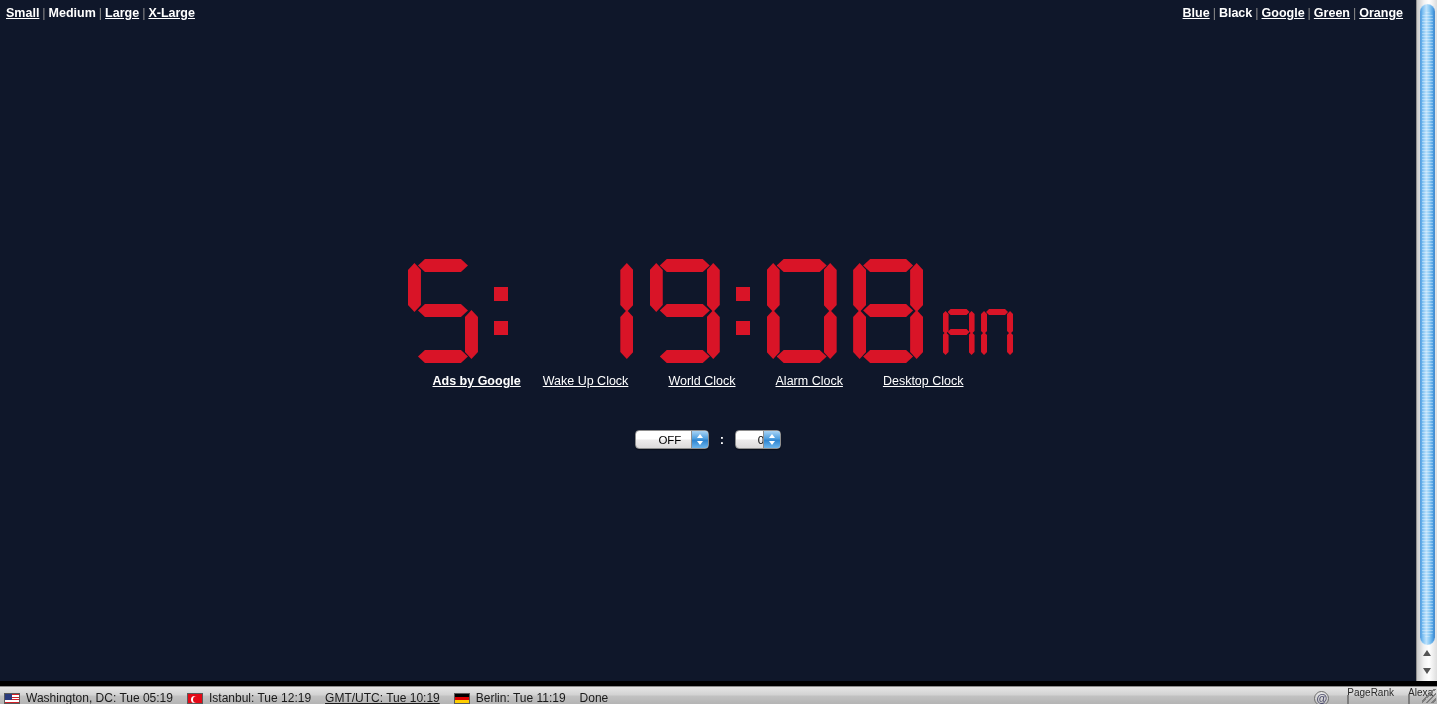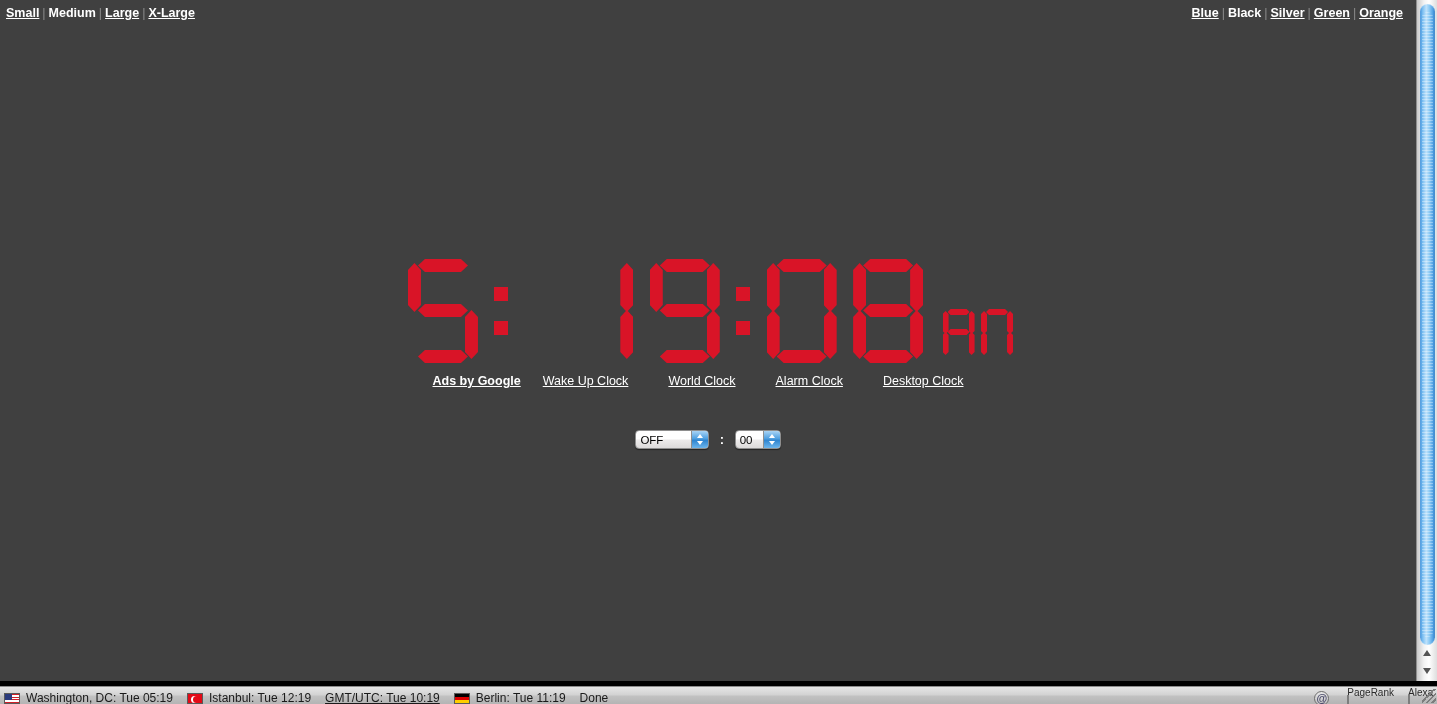--- a/index.html
+++ b/index.html
@@ -18,21 +18,21 @@
     background: #000000;
     overflow: hidden;
   }
 
   
   #viewport {
     position: absolute;
     left: 0; top: 0;
     width: 1416px;
     height: 681px;
-    background: #404040;
+    background: #0f172a;
     overflow: hidden;
   }
 
   
   .topnav {
     position: absolute;
     top: 5px;
     font-size: 12.5px;
     font-weight: bold;
     color: #ffffff;
@@ -216,21 +216,21 @@
     cursor: pointer;
   }
   .aqua-select.wide { width: 74px; }
   .aqua-select.narrow { width: 46px; }
   .aqua-select .val {
     position: absolute;
     left: 0; top: 0;
     right: 18px;
     height: 17px;
     line-height: 18px;
-    padding-left: 4px;
+    padding-left: 22px;
     text-align: left;
     font-size: 11.5px;
     color: #000000;
     font-family: "Liberation Sans", sans-serif;
   }
   .aqua-select .stepper {
     position: absolute;
     right: 0; top: 0;
     width: 17px; height: 17px;
     background: linear-gradient(to bottom, #a9d4f5 0%, #4e9fe0 45%, #2f85d0 55%, #6cb5ec 100%);
@@ -446,21 +446,21 @@
 
 <div id="page">
 
   <div id="viewport">
 
     <div class="topnav left">
       <a class="sz">Small</a><span class="sep">|</span><span class="current">Medium</span><span class="sep">|</span><a class="sz">Large</a><span class="sep">|</span><a class="sz">X-Large</a>
     </div>
 
     <div class="topnav right">
-      <a>Blue</a><span class="sep">|</span><span class="current">Black</span><span class="sep">|</span><a>Silver</a><span class="sep">|</span><a>Green</a><span class="sep">|</span><a>Orange</a>
+      <a>Blue</a><span class="sep">|</span><span class="current">Black</span><span class="sep">|</span><a>Google</a><span class="sep">|</span><a>Green</a><span class="sep">|</span><a>Orange</a>
     </div>
 
     <div id="clock-area">
       <div id="clock">
 
         <span class="digit">
           <span class="seg sa"></span><span class="seg sb off"></span><span class="seg sc"></span>
           <span class="seg sd"></span><span class="seg se off"></span><span class="seg sf"></span>
           <span class="seg sg"></span>
         </span>

